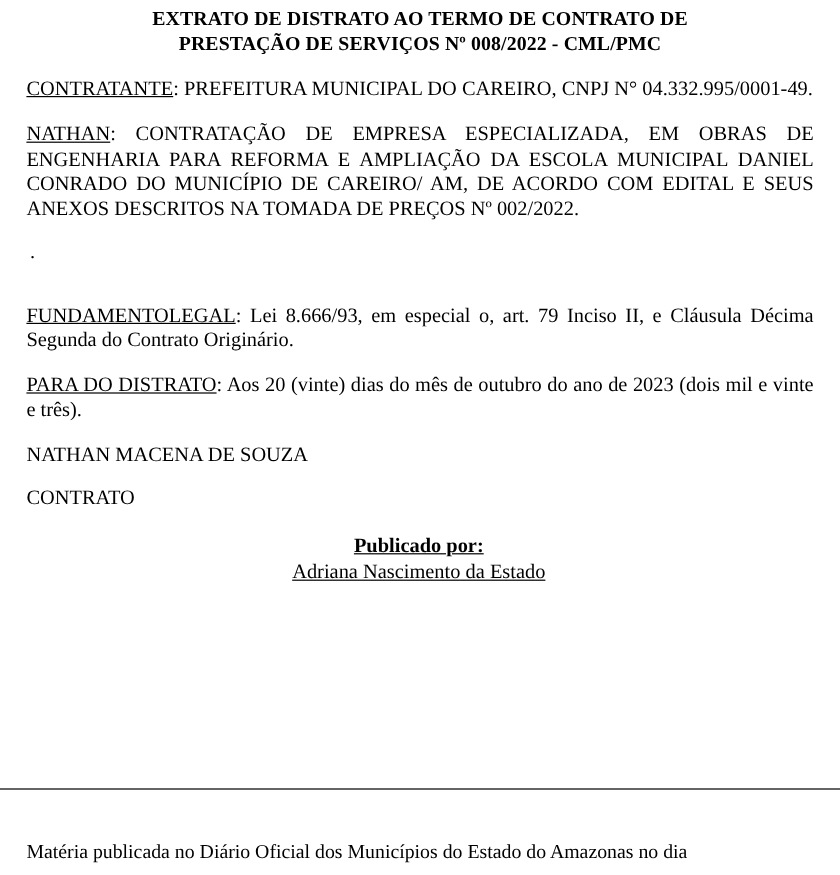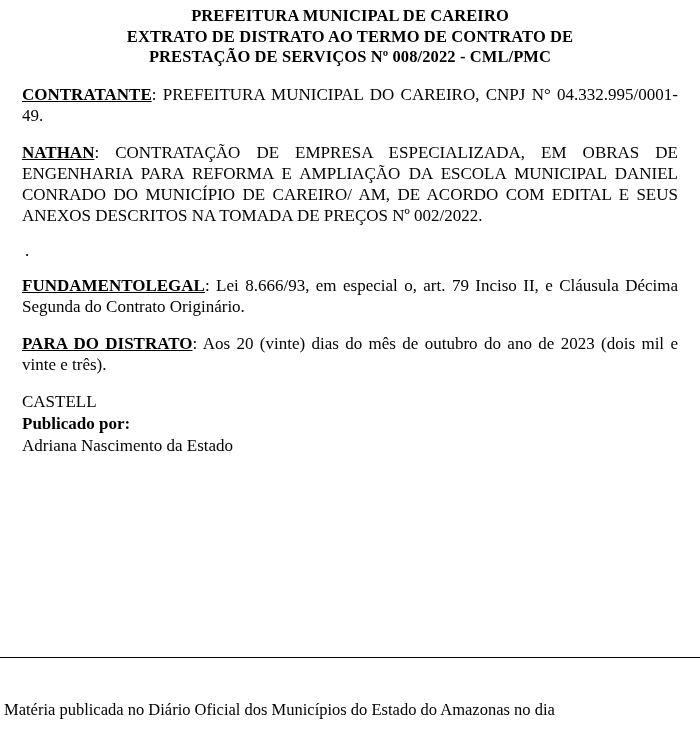--- a/index.html
+++ b/index.html
@@ -33,74 +33,75 @@
     white-space: nowrap;
   }
   .para {
     font-size: 17px;
     line-height: 1.22;
     text-align: justify;
     text-justify: inter-word;
     margin-top: 17px;
   }
   .para .lead {
-    font-weight: bold;
+    font-weight: normal;
     text-decoration: underline;
   }
   .para.tight {
-    margin-top: 14px;
+    margin-top: 32px;
   }
   .dot-line {
     font-size: 17px;
     line-height: 1.22;
     margin-top: 15px;
     margin-left: 3px;
   }
   .sig-line {
     font-size: 17px;
     line-height: 1.22;
     margin-top: 16px;
   }
   .pub-block {
-    text-align: left;
+    margin-top: 18px;
+    text-align: center;
     font-size: 17px;
     line-height: 1.3;
     padding-right: 2px;
+    text-decoration: underline;
   }
   .pub-block .b {
     font-weight: bold;
   }
   .rule {
     position: absolute;
     left: 0;
     right: 0;
     height: 1px;
     background: #000000;
   }
   .footer {
     position: absolute;
-    left: 4px;
+    left: 22px;
     right: 14px;
     bottom: 9px;
     font-size: 16.5px;
     line-height: 1.28;
     text-align: justify;
     text-justify: inter-word;
   }
   .footer .last {
     text-align: left;
   }
 </style>
 </head>
 <body>
 
 <div class="page">
 
   <div class="doc-title">
-    <div>PREFEITURA MUNICIPAL DE CAREIRO</div>
     <div>EXTRATO DE DISTRATO AO TERMO DE CONTRATO DE</div>
     <div>PRESTAÇÃO DE SERVIÇOS Nº 008/2022 - CML/PMC</div>
   </div>
 
   <div class="para">
     <span class="lead">CONTRATANTE</span><span>:</span><span> PREFEITURA MUNICIPAL DO CAREIRO, CNPJ N° 04.332.995/0001-49.</span>
   </div>
 
 
   <div class="para">
@@ -110,21 +111,22 @@
   <div class="dot-line">.</div>
 
   <div class="para tight">
     <span class="lead">FUNDAMENTOLEGAL</span><span>:</span><span> Lei 8.666/93, em especial o, art. 79 Inciso II, e Cláusula Décima Segunda do Contrato Originário.</span>
   </div>
 
   <div class="para">
     <span class="lead">PARA DO DISTRATO</span><span>:</span><span> Aos 20 (vinte) dias do mês de outubro do ano de 2023 (dois mil e vinte e três).</span>
   </div>
 
-  <div class="sig-line">CASTELL</div>
+  <div class="sig-line">NATHAN MACENA DE SOUZA</div>
+  <div class="sig-line">CONTRATO</div>
 
   <div class="pub-block">
     <div class="b">Publicado por:</div>
     <div>Adriana Nascimento da Estado</div>
   </div>
 
   <div class="rule" style="top: 657px;"></div>
 
   <div class="footer">
     <div>Matéria publicada no Diário Oficial dos Municípios do Estado do Amazonas no dia</div>

